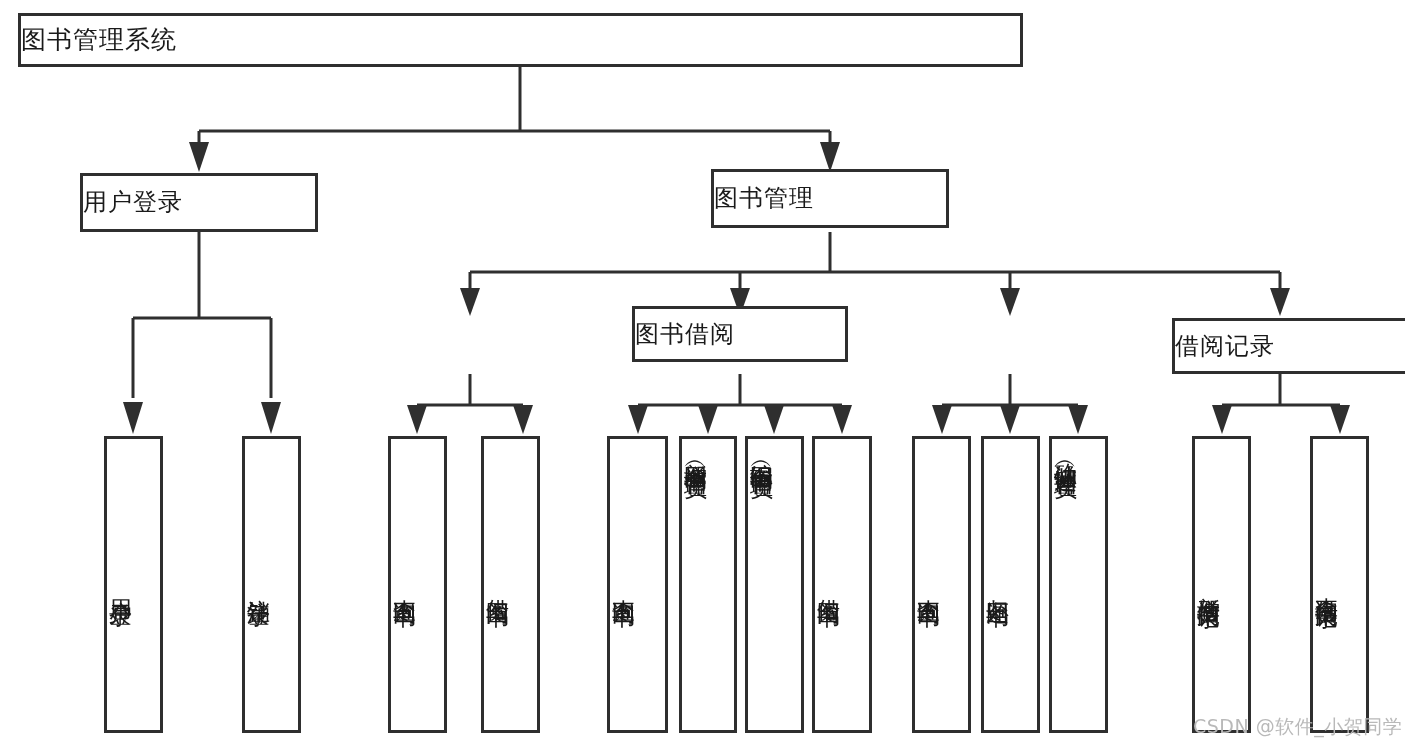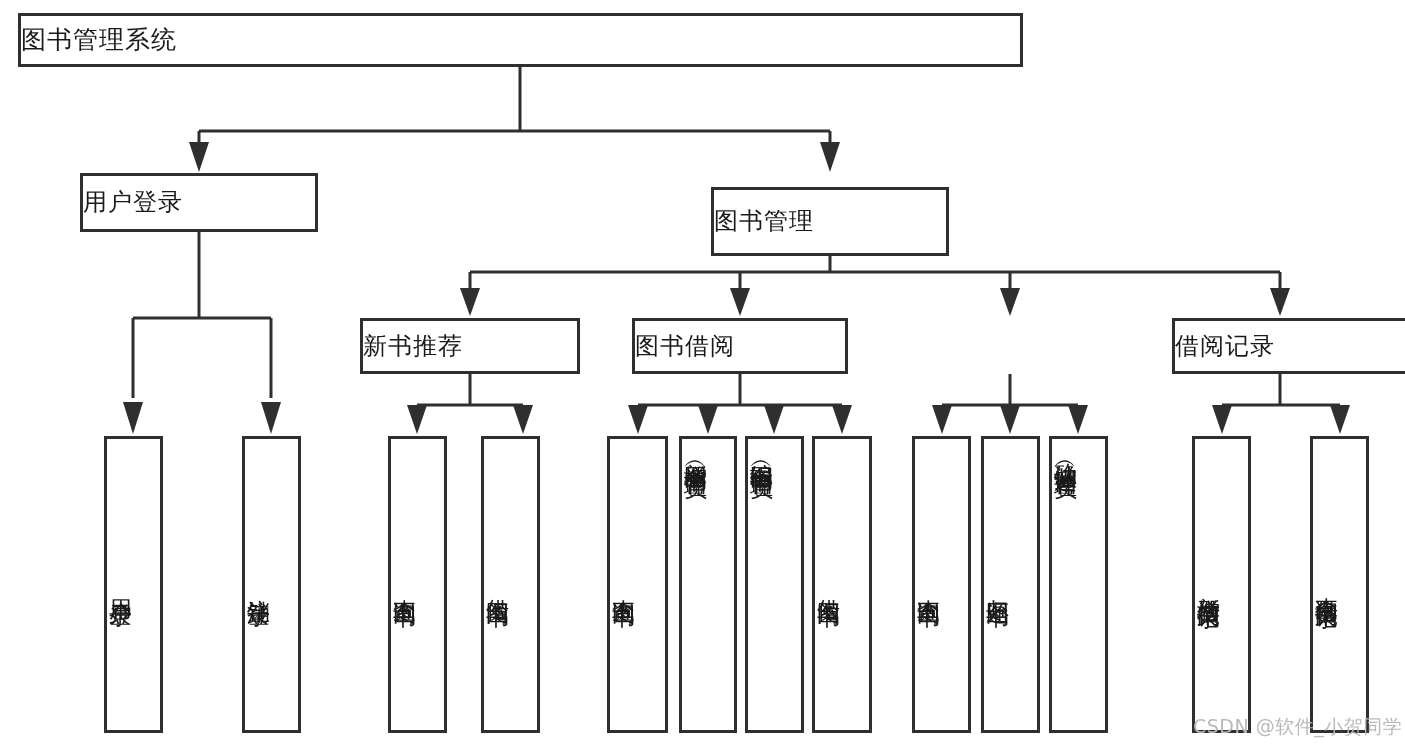--- a/index.html
+++ b/index.html
@@ -165,29 +165,26 @@
   </svg>
 
   <div class="node h" id="root-node" style="left:18px; top:13px; width:1005px; height:54px;">
     <span class="label">图书管理系统</span>
   </div>
 
   <div class="node h" style="left:80px; top:173px; width:238px; height:59px;">
     <span class="label">用户登录</span>
   </div>
 
-  <div class="node h" style="left:711px; top:187px; width:238px; height:69px;">
+  <div class="node h" style="left:711px; top:169px; width:238px; height:59px;">
     <span class="label">图书管理</span>
   </div>
 
-  <div class="node h" style="left:360px; top:318px; width:220px; height:56px;">
-    <span class="label">新书推荐</span>
-  </div>
-
-  <div class="node h" style="left:632px; top:318px; width:216px; height:56px;">
+
+  <div class="node h" style="left:632px; top:306px; width:216px; height:56px;">
     <span class="label">图书借阅</span>
   </div>
 
 
   <div class="node h" style="left:1172px; top:318px; width:259px; height:56px;">
     <span class="label">借阅记录</span>
   </div>
 
   <div class="node v center" style="left:104px; top:436px; width:59px; height:297px;">
     <span class="label">用户登录</span>

